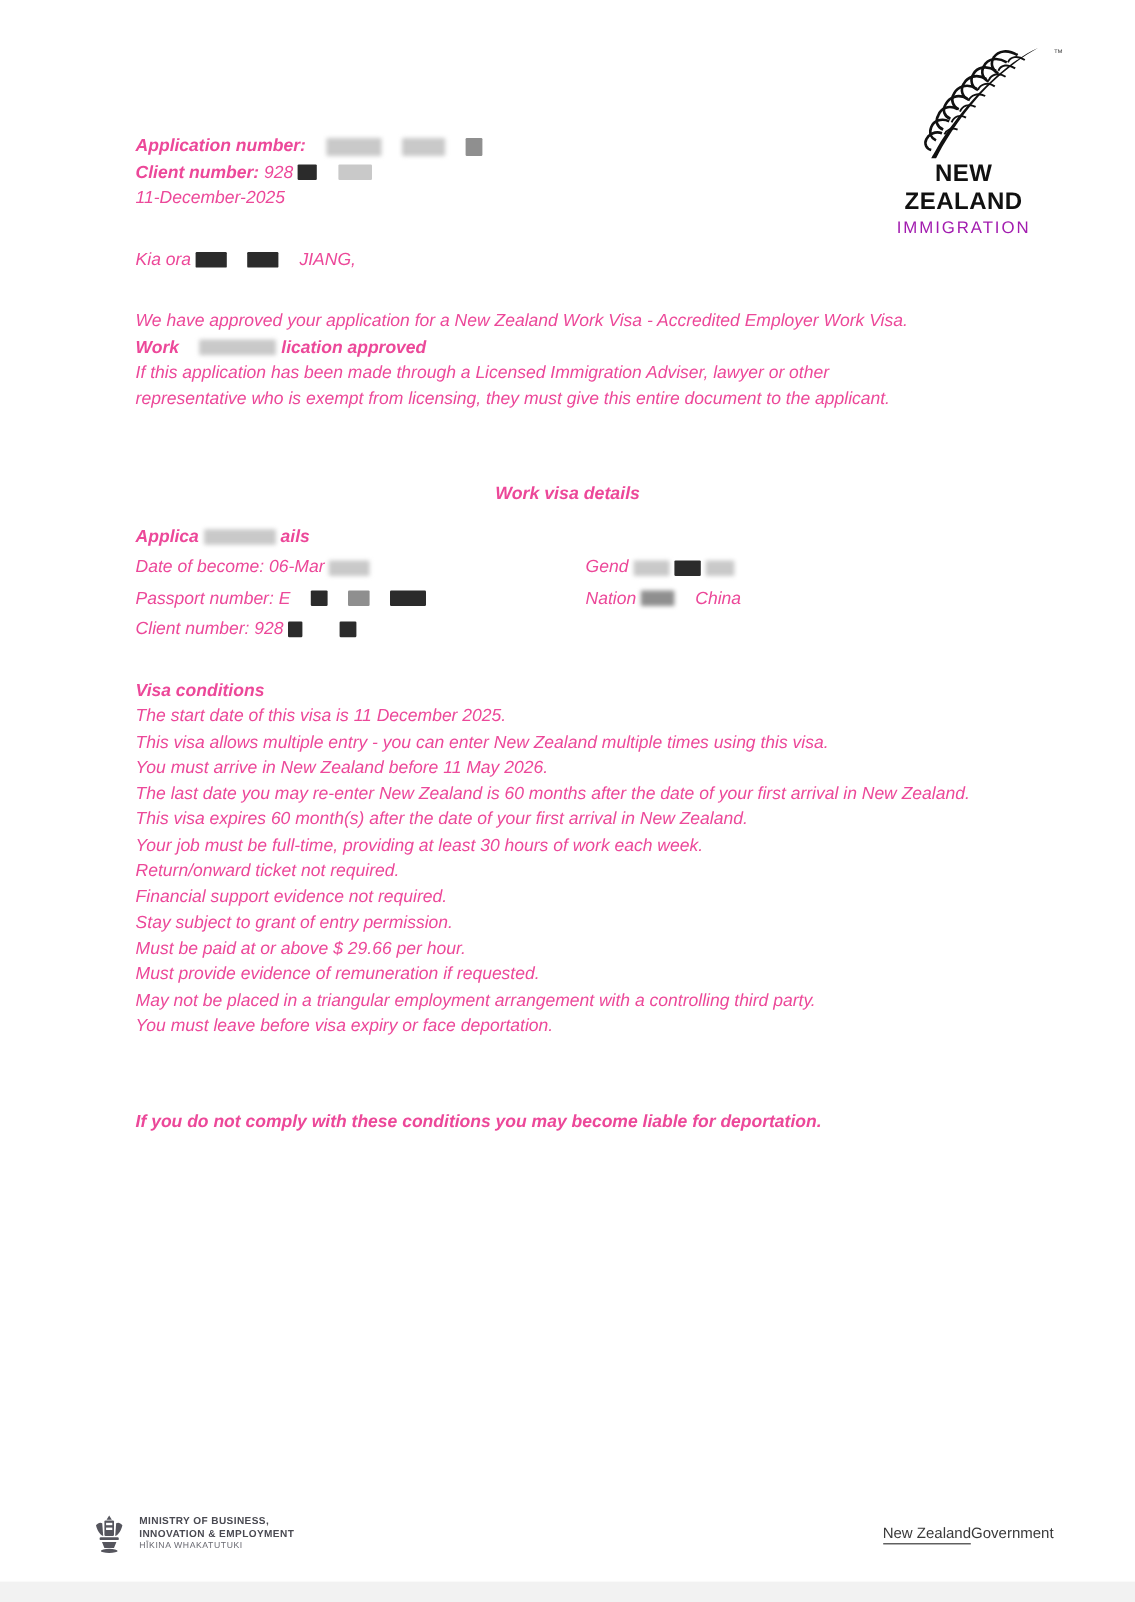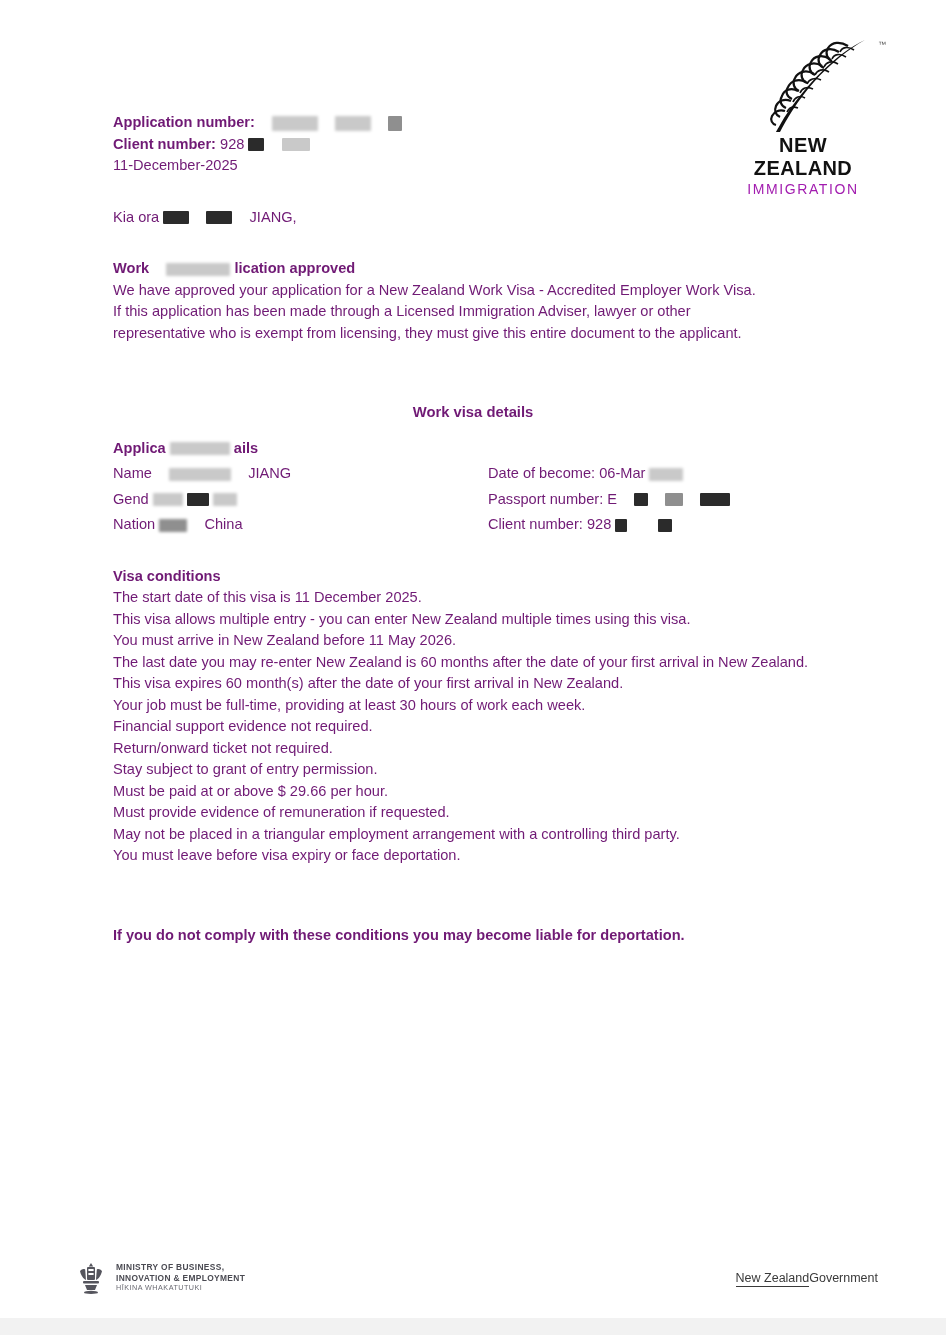--- a/index.html
+++ b/index.html
@@ -69,23 +69,24 @@
     color: #a21caf;
     margin-top: 1px;
   }
 
   
   .content {
     position: absolute;
     left: 113px;
     top: 112px;
     width: 720px;
-    color: #701a75;
+    color: #ec4899;
     font-size: 14.6px;
     line-height: 21.5px;
+    font-style: italic;
   }
   .bold { font-weight: bold; }
   .row { position: relative; white-space: nowrap; }
   .gap { height: 14px; }
   .gap-lg { height: 30px; }
   .gap-xl { height: 44px; }
 
   .center { text-align: center; }
   .section-title {
     font-weight: bold;
@@ -233,53 +234,46 @@
       <span>Kia ora</span>
       <span class="redact dark" style="width:26px"></span>
       <span class="rspace"></span>
       <span class="redact dark" style="width:26px"></span>
       <span class="rspace"></span>
       <span>JIANG,</span>
     </div>
 
     <div class="gap-lg"></div>
 
+    <div class="row">We have approved your application for a New Zealand Work Visa - Accredited Employer Work Visa.</div>
     <div class="row bold">
       <span>Work</span>
       <span class="rspace"></span>
       <span class="redact light blurmore" style="width:64px"></span>
       <span>lication approved</span>
     </div>
-    <div class="row">We have approved your application for a New Zealand Work Visa - Accredited Employer Work Visa.</div>
     <div class="row">If this application has been made through a Licensed Immigration Adviser, lawyer or other</div>
     <div class="row">representative who is exempt from licensing, they must give this entire document to the applicant.</div>
 
     <div class="gap-xl"></div>
     <div class="gap"></div>
 
     <div class="center section-title">Work visa details</div>
 
     <div class="gap"></div>
 
     <div class="row bold">
       <span>Applica</span>
       <span class="redact light blurmore" style="width:60px"></span>
       <span>ails</span>
     </div>
 
     <div class="details">
       <div class="det-grid">
 
-        <div class="det-cell">
-          <span>Name</span>
-          <span class="rspace"></span>
-          <span class="redact light blurmore" style="width:62px"></span>
-          <span class="rspace"></span>
-          <span>JIANG</span>
-        </div>
         <div class="det-cell">
           <span>Date of become:</span>
           <span>06-Mar</span>
           <span class="redact light blurmore" style="width:34px"></span>
         </div>
 
         <div class="det-cell">
           <span>Gend</span>
           <span class="redact light blurmore" style="width:30px"></span>
           <span class="redact dark" style="width:22px"></span>
@@ -317,22 +311,22 @@
 
     <div class="row bold">Visa conditions</div>
 
     <div class="conditions">
       <div>The start date of this visa is 11 December 2025.</div>
       <div>This visa allows multiple entry - you can enter New Zealand multiple times using this visa.</div>
       <div>You must arrive in New Zealand before 11 May 2026.</div>
       <div>The last date you may re-enter New Zealand is 60 months after the date of your first arrival in New Zealand.</div>
       <div>This visa expires 60 month(s) after the date of your first arrival in New Zealand.</div>
       <div>Your job must be full-time, providing at least 30 hours of work each week.</div>
+      <div>Return/onward ticket not required.</div>
       <div>Financial support evidence not required.</div>
-      <div>Return/onward ticket not required.</div>
       <div>Stay subject to grant of entry permission.</div>
       <div>Must be paid at or above $ 29.66 per hour.</div>
       <div>Must provide evidence of remuneration if requested.</div>
       <div>May not be placed in a triangular employment arrangement with a controlling third party.</div>
       <div>You must leave before visa expiry or face deportation.</div>
     </div>
 
     <div class="gap-xl"></div>
     <div class="gap"></div>
 

